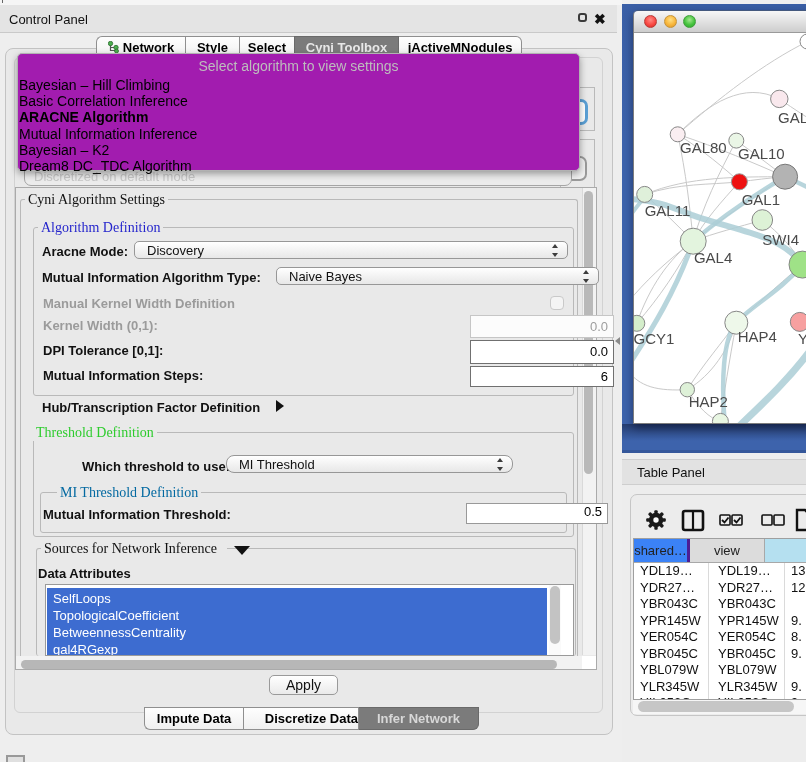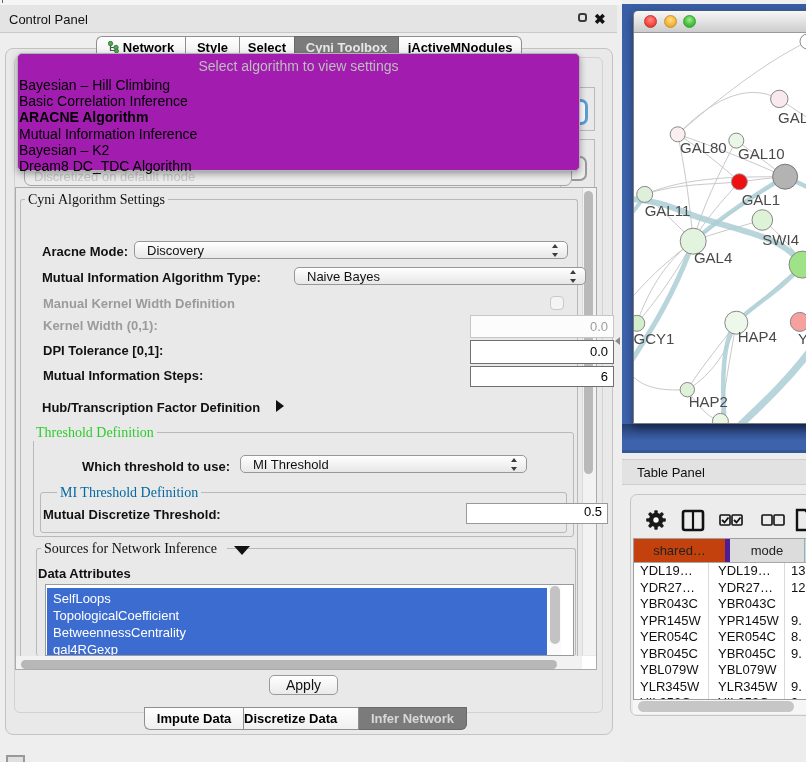--- a/index.html
+++ b/index.html
@@ -87,68 +87,71 @@
 <div class="abs" style="left:584px;top:191px;width:9px;height:283px;background:#b9b9b9;border-radius:5px;"></div>
 
 <div class="abs" style="left:16px;top:656px;width:566px;height:13px;background:#f2f2f2;"></div>
 <div class="abs" style="left:21px;top:660px;width:536px;height:9px;background:#b7b7b7;border-radius:5px;"></div>
 <div class="abs" style="left:582px;top:656px;width:14px;height:13px;background:#fff;"></div>
 
 <div class="group" style="left:20px;top:199px;width:558px;height:457px;border-bottom:none;border-radius:3px 3px 0 0;">
   <span class="legend" style="color:#111;">Cyni Algorithm Settings</span>
 </div>
 
+<div class="group" style="left:33px;top:227px;width:541px;height:169px;">
+  <span class="legend" style="color:#2525cc;">Algorithm Definition</span>
+</div>
 <div class="abs lbl b" style="left:42px;top:244px;">Aracne Mode:</div>
 <div class="combo" style="left:134px;top:241px;width:434px;">Discovery<span class="carr"></span></div>
 <div class="abs lbl b" style="left:42px;top:270px;">Mutual Information Algorithm Type:</div>
-<div class="combo" style="left:276px;top:267px;width:292px;margin-left:18px;">Naive Bayes<span class="carr"></span></div>
+<div class="combo" style="left:276px;top:267px;width:323px;">Naive Bayes<span class="carr"></span></div>
 <div class="abs lbl b gray" style="left:43px;top:296px;">Manual Kernel Width Definition</div>
 <div class="abs" style="left:550px;top:296px;width:14px;height:14px;background:#f4f4f4;border:1.5px solid #c9c9c9;border-radius:4px;"></div>
 <div class="abs lbl b gray" style="left:43px;top:318px;">Kernel Width (0,1):</div>
 <div class="field" style="left:424px;top:315px;width:144px;height:23px;background:#fcfcfc;border:1px solid #c6c6c6;color:#9e9e9e;line-height:21px;">0.0</div>
 <div class="abs lbl b" style="left:43px;top:343px;">DPI Tolerance [0,1]:</div>
 <div class="field" style="left:424px;top:340px;width:144px;height:24px;line-height:22px;">0.0</div>
 <div class="abs lbl b" style="left:43px;top:368px;">Mutual Information Steps:</div>
 <div class="field" style="left:424px;top:366px;width:144px;height:21px;line-height:19px;">6</div>
 
 <div class="abs lbl b" style="left:42px;top:400px;">Hub/Transcription Factor Definition</div>
 <div class="abs" style="left:276px;top:400px;width:0;height:0;border-top:6px solid transparent;border-bottom:6px solid transparent;border-left:8px solid #111;"></div>
 
 <div class="group" style="left:33px;top:432px;width:541px;height:105px;">
   <span class="legend" style="color:#2ecc2e;left:-1px;">Threshold Definition</span>
 </div>
 <div class="abs lbl b" style="left:82px;top:459px;">Which threshold to use:</div>
-<div class="combo" style="left:240px;top:455px;width:287px;">MI Threshold<span class="carr"></span></div>
+<div class="combo" style="left:226px;top:455px;width:287px;border-radius:8px;">MI Threshold<span class="carr"></span></div>
 
 <div class="group" style="left:40px;top:492px;width:527px;height:41px;">
   <span class="legend" style="color:#0369a1;left:16px;">MI Threshold Definition</span>
 </div>
-<div class="abs lbl b" style="left:43px;top:507px;">Mutual Discretize Threshold:</div>
+<div class="abs lbl b" style="left:43px;top:507px;">Mutual Information Threshold:</div>
 <div class="field" style="left:420px;top:503px;width:142px;height:21px;border:1px solid #999;">0.5</div>
 
 <div class="group" style="left:36px;top:548px;width:540px;height:108px;border-bottom:none;">
   <span class="legend" style="color:#111;">Sources for Network Inference &nbsp;</span>
 </div>
 <div class="abs" style="left:234px;top:546px;width:0;height:0;border-left:8px solid transparent;border-right:8px solid transparent;border-top:9px solid #111;"></div>
 <div class="abs lbl b" style="left:38px;top:566px;">Data Attributes</div>
 
 <div class="abs" style="left:45px;top:584px;width:529px;height:72px;background:#fff;border:1px solid #9a9a9a;overflow:hidden;">
   <div style="position:absolute;left:1px;top:3px;width:500px;height:120px;background:#3d6cd0;color:#fff;font-size:13px;line-height:17px;padding:2px 0 0 6px;">
     SelfLoops<br>TopologicalCoefficient<br>BetweennessCentrality<br>gal4RGexp
   </div>
   <div style="position:absolute;left:503px;top:0;width:12px;height:72px;background:#fafafa;"></div>
   <div style="position:absolute;left:504px;top:1px;width:10px;height:58px;background:#c3c3c3;border-radius:5px;"></div>
 </div>
 
 <div class="abs" style="left:269px;top:675px;width:69px;height:20px;background:linear-gradient(#ffffff,#eaeaea);border:1px solid #9a9a9a;border-radius:5px;text-align:center;font-size:14px;line-height:19px;color:#111;">Apply</div>
 
 <div class="abs" style="left:144px;top:707px;height:23px;display:flex;font-size:13px;font-weight:bold;">
   <div style="width:99px;background:linear-gradient(#fefefe,#f0f0f0);border:1px solid #8f8f8f;border-right:none;border-radius:0 0 0 6px;text-align:center;line-height:22px;">Impute Data</div>
-  <div style="width:116px;background:linear-gradient(#fefefe,#f0f0f0);border:1px solid #8f8f8f;text-align:left;line-height:22px;">Discretize Data</div>
-  <div style="width:108px;background:#7b7b7b;border:1px solid #6a6a6a;border-left:none;border-radius:0 0 6px 0;text-align:center;line-height:22px;color:#d8d8d8;">Infer Network</div>
+  <div style="width:116px;background:linear-gradient(#fefefe,#f0f0f0);border:1px solid #8f8f8f;text-align:right;line-height:22px;">Discretize Data</div>
+  <div style="width:120px;background:#7b7b7b;border:1px solid #6a6a6a;border-left:none;border-radius:0 0 6px 0;text-align:center;line-height:22px;color:#d8d8d8;">Infer Network</div>
 </div>
 
 <div class="abs" style="left:6px;top:755px;width:19px;height:14px;background:#e0e0e0;border:2px solid #999;"></div>
 
 <div class="abs" style="left:615px;top:337px;width:0;height:0;border-top:4px solid transparent;border-bottom:4px solid transparent;border-right:5px solid #8a8a8a;"></div>
 
 <div class="abs" style="left:622px;top:0;width:184px;height:4px;background:#f0f0f0;"></div>
 <div class="abs" style="left:622px;top:4px;width:184px;height:449px;background:linear-gradient(180deg,#3a5fa6 0%,#3d63ac 30%,#3d63ac 100%);"></div>
 <div class="abs" style="left:622px;top:424px;width:184px;height:17px;background:linear-gradient(180deg,rgba(14,24,54,0.5),rgba(14,24,54,0));"></div>
 <div class="abs" style="left:622px;top:450px;width:184px;height:3px;background:#35579a;"></div>
@@ -267,22 +270,22 @@
     </g>
     <g stroke="#111" stroke-width="1.8" fill="none">
       <path d="M91 23 l2.5 2.5 4 -5"></path>
       <path d="M103 23 l2.5 2.5 4 -5"></path>
     </g>
     <path d="M166 13 h8 l5 5 v15 h-13 z" fill="none" stroke="#111" stroke-width="2.4"></path>
   </svg>
 
   <div class="abs" style="left:2px;top:43px;width:178px;height:162px;background:#fff;border:1px solid #9f9f9f;border-right:none;overflow:hidden;">
     <div style="display:flex;height:24px;font-size:13px;color:#222;border-bottom:1px solid #a8a8a8;">
-      <div style="width:96px;background:#c2410c;border-right:5px solid #4c1d95;text-align:center;line-height:23px;">shared…</div>
-      <div style="width:75px;background:#dcdcdc;border-right:1px solid #a8a8a8;text-align:center;line-height:23px;">mode</div>
+      <div style="width:56px;background:#3b82f6;border-right:3px solid #4c1d95;text-align:center;line-height:23px;">shared…</div>
+      <div style="width:75px;background:#dcdcdc;border-right:1px solid #a8a8a8;text-align:center;line-height:23px;">view</div>
       <div style="flex:1;background:#b5e0f0;"></div>
     </div>
     <div style="position:relative;font-size:13px;color:#111;">
       <div style="position:absolute;left:74px;top:0;width:1px;height:140px;background:#dadada;"></div>
       <div style="position:absolute;left:150px;top:0;width:1px;height:140px;background:#dadada;"></div>
       <div style="line-height:16.5px;padding-left:6px;">
         YDL19…<br>YDR27…<br>YBR043C<br>YPR145W<br>YER054C<br>YBR045C<br>YBL079W<br>YLR345W<br>YIL052C
       </div>
       <div style="position:absolute;left:84px;top:0;line-height:16.5px;">
         YDL19…<br>YDR27…<br>YBR043C<br>YPR145W<br>YER054C<br>YBR045C<br>YBL079W<br>YLR345W<br>YIL052C

